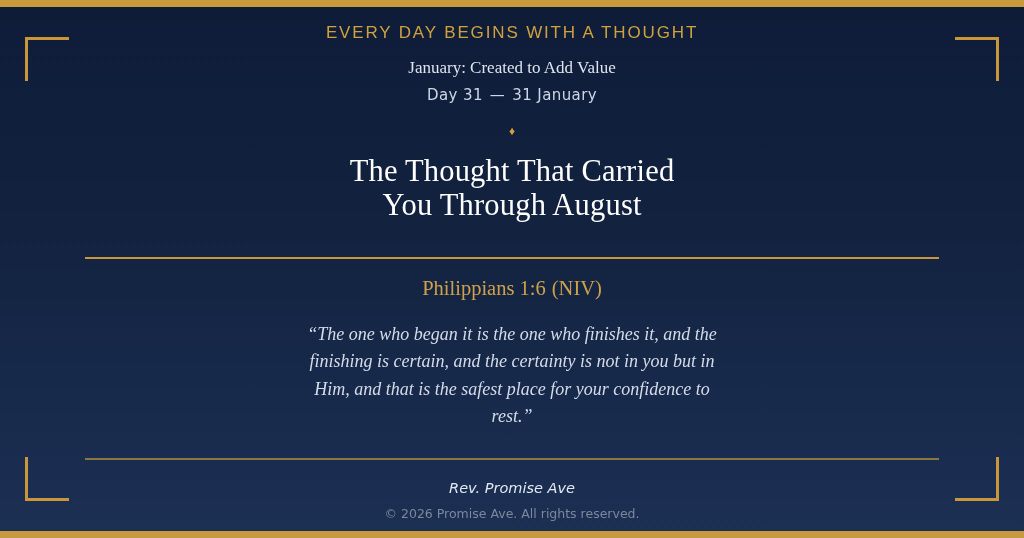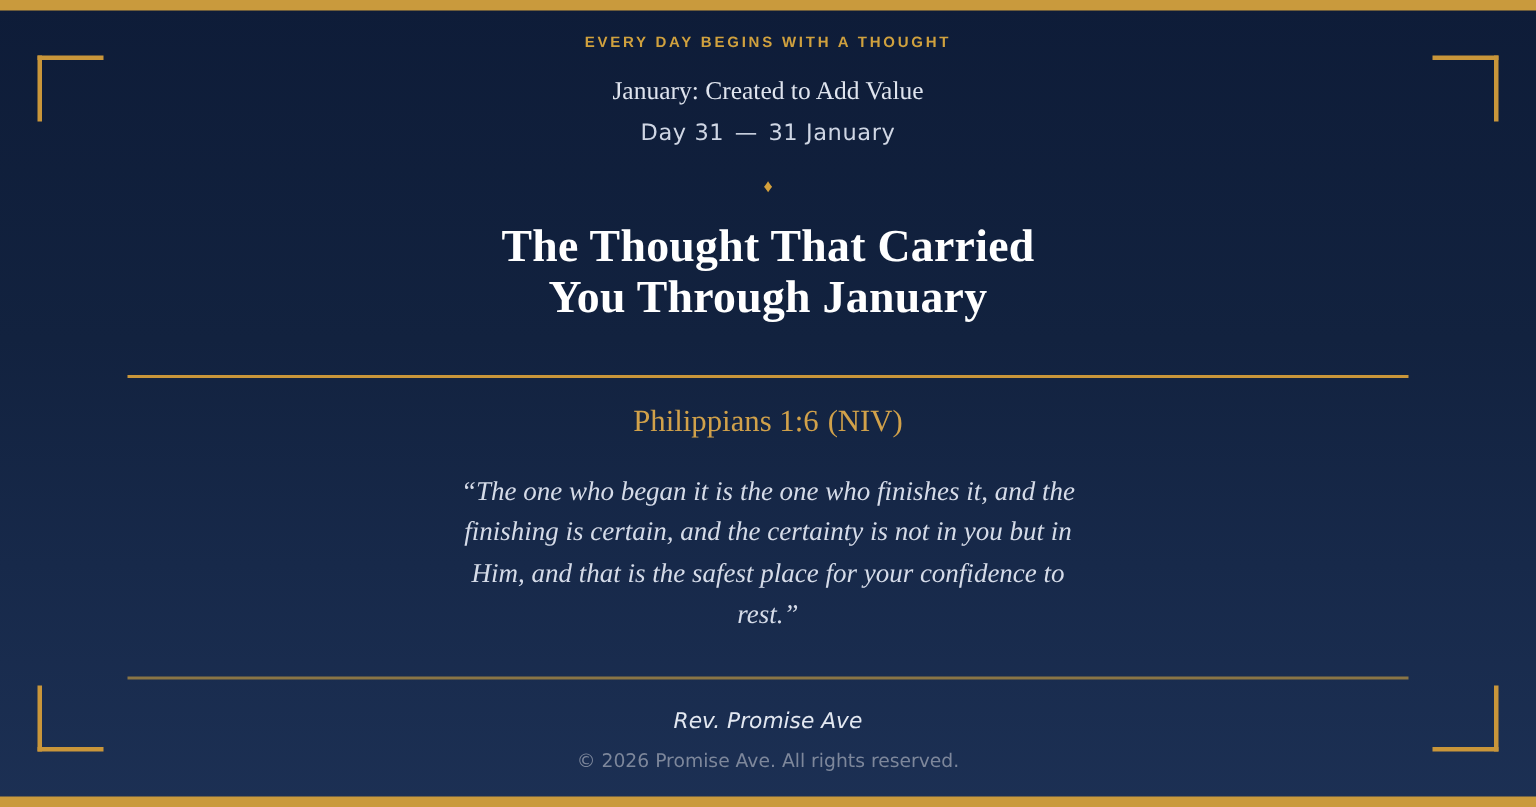--- a/index.html
+++ b/index.html
@@ -66,22 +66,22 @@
   .content {
     position: relative;
     z-index: 2;
     width: 1024px;
     padding-top: 24px;
     text-align: center;
   }
 
   .kicker {
     font-family: "Liberation Sans", sans-serif;
-    font-size: 10px;
-    font-weight: bold;
+    font-size: 17px;
+    font-weight: normal;
     letter-spacing: 1.85px;
     color: #d0a13e;
     text-transform: uppercase;
     line-height: 1;
   }
 
   .series-title {
     margin-top: 18px;
     font-family: "Liberation Serif", serif;
     font-size: 17px;
@@ -106,21 +106,21 @@
   .ornament {
     margin-top: 22px;
     font-size: 12px;
     color: #d4a03c;
     line-height: 1;
   }
 
   .main-title {
     margin-top: 18px;
     font-family: "Liberation Serif", serif;
-    font-weight: bold;
+    font-weight: normal;
     font-size: 30.5px;
     color: #ffffff;
     line-height: 1.11;
     letter-spacing: 0.2px;
   }
 
   .rule {
     width: 854px;
     height: 2px;
     margin: 0 auto;
@@ -190,21 +190,21 @@
     <div class="series-title">January: Created to Add Value</div>
 
     <div class="day-line">
       <span>Day 31</span><span class="dash">—</span><span>31 January</span>
     </div>
 
     <div class="ornament">♦</div>
 
     <div class="main-title">
       <div>The Thought That Carried</div>
-      <div>You Through January</div>
+      <div>You Through August</div>
     </div>
 
     <div class="rule top-rule"></div>
 
     <div class="verse-ref">
       <span>Philippians 1:6</span><span class="version">(NIV)</span>
     </div>
 
     <div class="verse-text">“The one who began it is the one who finishes it, and the finishing is certain, and the certainty is not in you but in Him, and that is the safest place for your confidence to rest.”</div>
 

